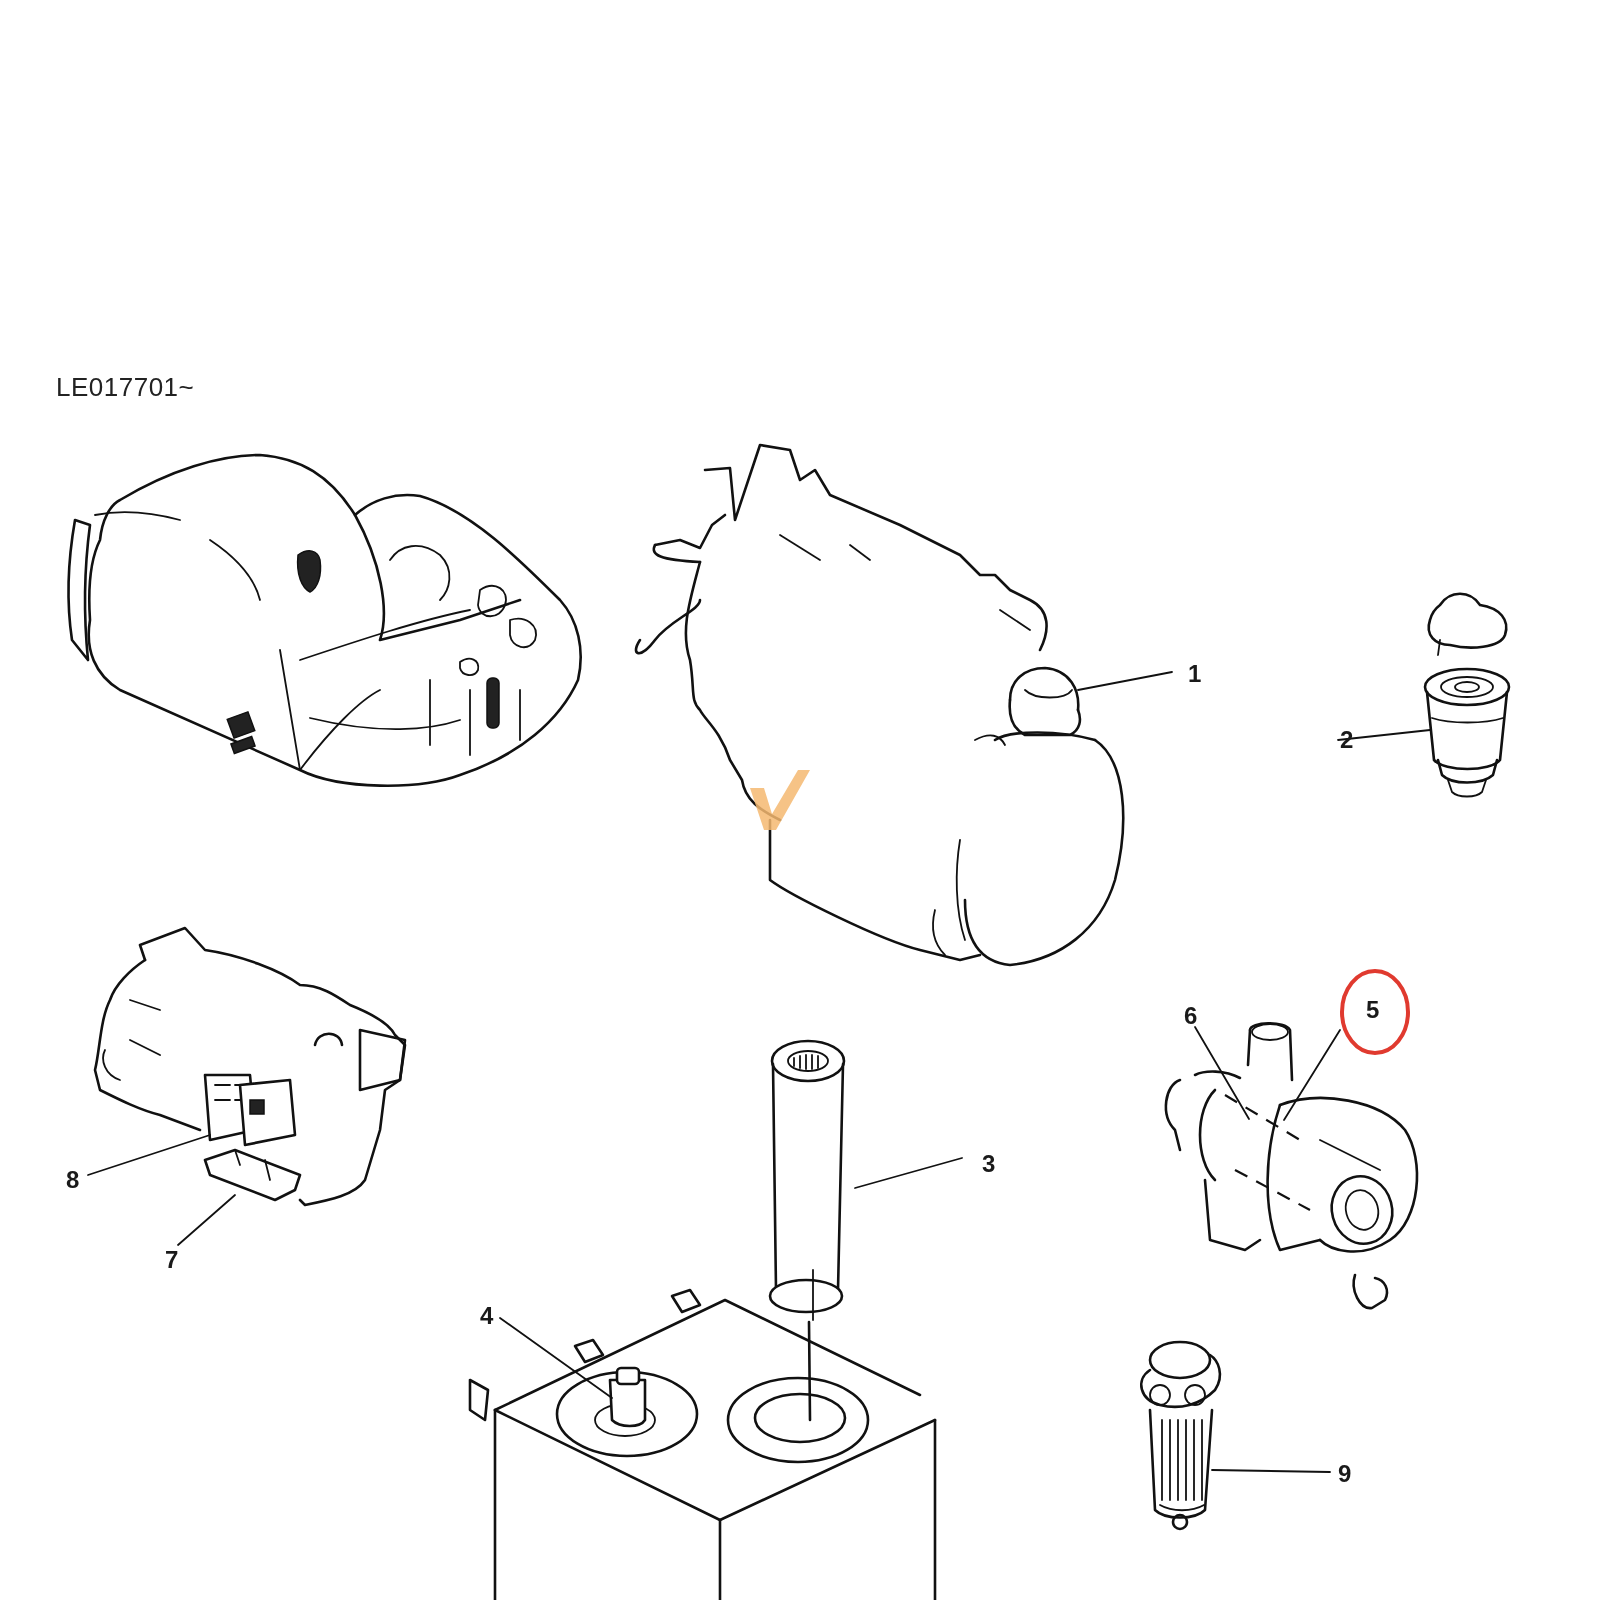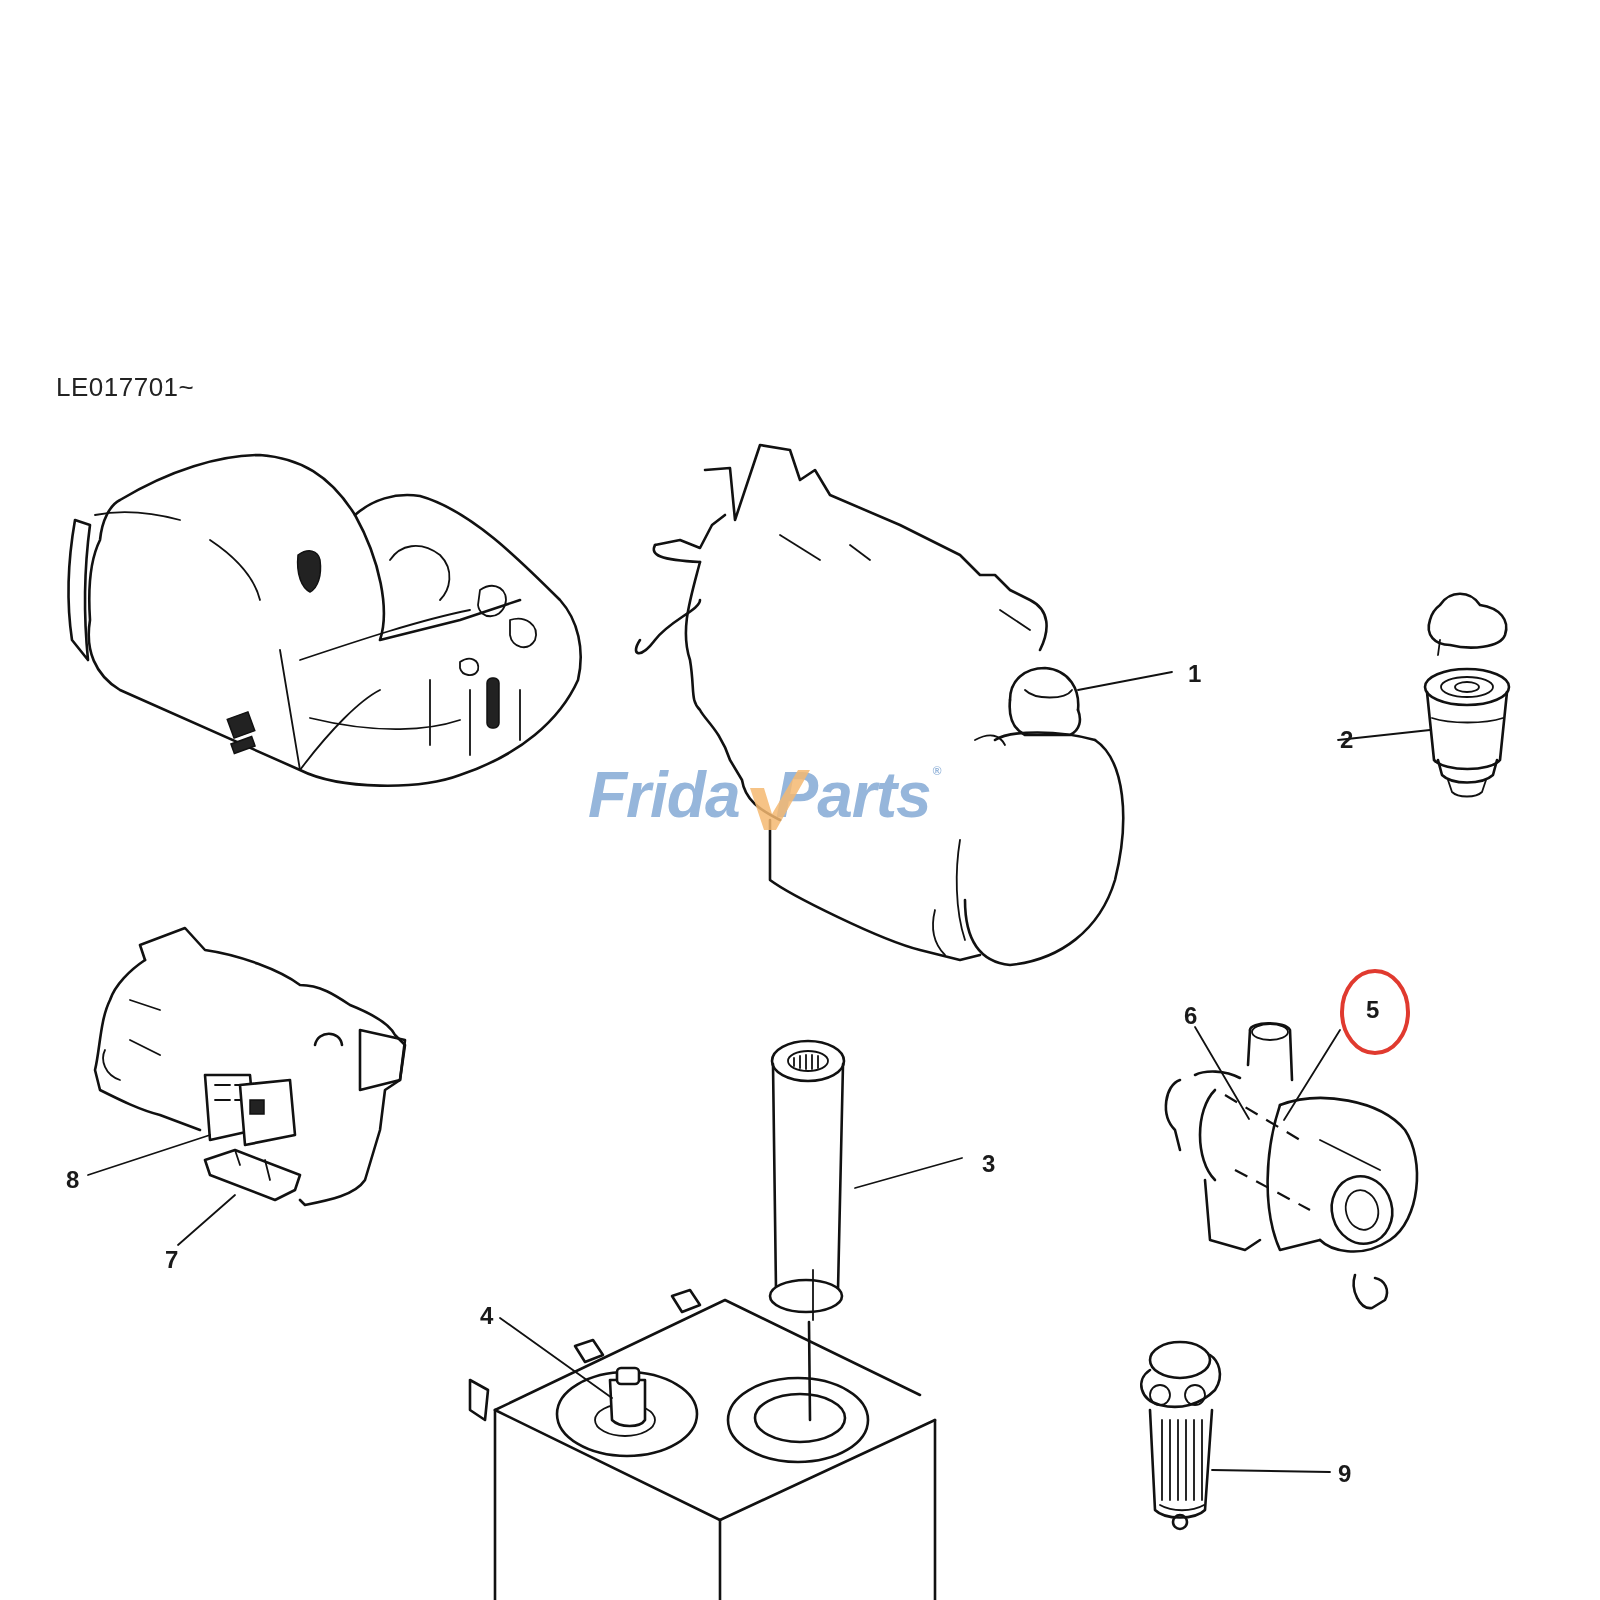--- a/index.html
+++ b/index.html
@@ -174,20 +174,17 @@
   <div class="callout" style="left:1188px; top:662px;">1</div>
   <div class="callout" style="left:1340px; top:728px;">2</div>
   <div class="callout" style="left:982px; top:1152px;">3</div>
   <div class="callout" style="left:480px; top:1304px;">4</div>
   <div class="callout" style="left:1366px; top:998px;">5</div>
   <div class="callout" style="left:1184px; top:1004px;">6</div>
   <div class="callout" style="left:165px; top:1248px;">7</div>
   <div class="callout" style="left:66px; top:1168px;">8</div>
   <div class="callout" style="left:1338px; top:1462px;">9</div>
 
-  <div class="watermark">
-    <span>Frida</span><span style="display:inline-block; width:36px;"></span><span>Parts</span><span class="reg">®</span>
-  </div>
   <svg class="wm-check" width="70" height="70" viewBox="0 0 70 70">
     <path d="M10 20 L24 20 L32 46 L58 2 L70 2 L36 62 L24 62 Z" fill="#f5b971" opacity="0.85"></path>
   </svg>
 
 </div>
 
 </body></html>

